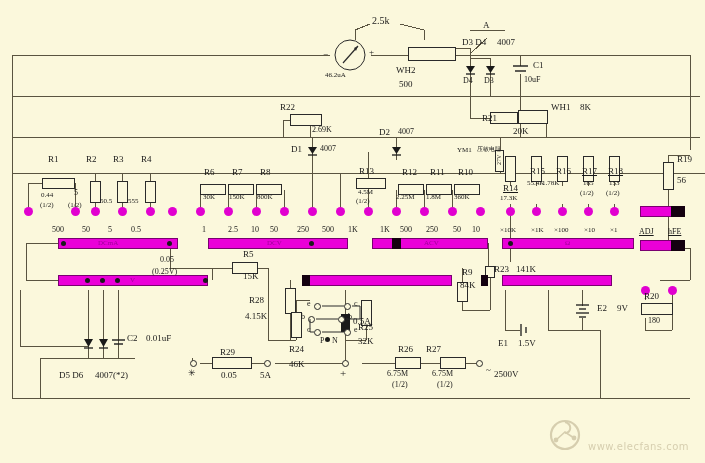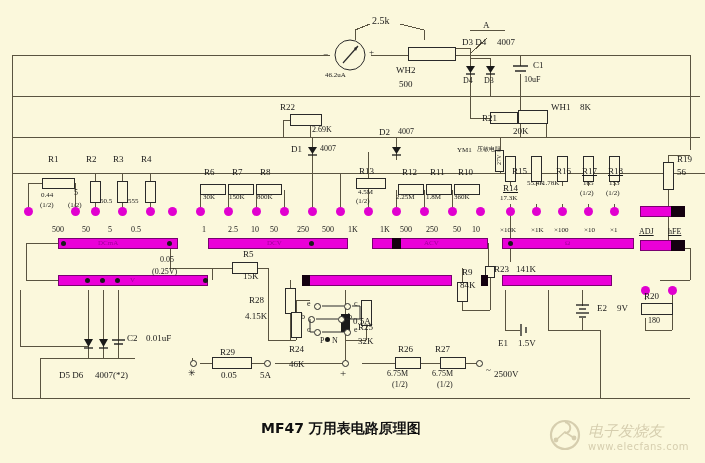--- a/index.html
+++ b/index.html
@@ -432,32 +432,32 @@
   <div class="lbl s6" style="left:356px;top:198px">(1/2)</div>
   <div class="lbl s8" style="left:402px;top:168px">R12</div>
   <div class="lbl s6" style="left:396px;top:194px">2.25M</div>
   <div class="lbl s8" style="left:430px;top:168px">R11</div>
   <div class="lbl s6" style="left:426px;top:194px">1.8M</div>
   <div class="lbl s8" style="left:458px;top:168px">R10</div>
   <div class="lbl s6" style="left:454px;top:194px">360K</div>
 
   <div class="lbl s8 und" style="left:503px;top:184px">R14</div>
   <div class="lbl s6" style="left:500px;top:195px">17.3K</div>
-  <div class="lbl s8" style="left:512px;top:167px">R15</div>
+  <div class="lbl s8" style="left:530px;top:167px">R15</div>
   <div class="lbl s6" style="left:527px;top:180px">55.4K</div>
   <div class="lbl s8" style="left:556px;top:167px">R16</div>
   <div class="lbl s6" style="left:542px;top:180px">1.78K</div>
   <div class="lbl s8 und" style="left:582px;top:167px">R17</div>
   <div class="lbl s6" style="left:583px;top:180px">165</div>
   <div class="lbl s6" style="left:580px;top:190px">(1/2)</div>
   <div class="lbl s8 und" style="left:608px;top:167px">R18</div>
   <div class="lbl s6" style="left:609px;top:180px">153</div>
   <div class="lbl s6" style="left:606px;top:190px">(1/2)</div>
   <div class="lbl s8" style="left:677px;top:155px">R19</div>
-  <div class="lbl s8" style="left:677px;top:168px">56</div>
+  <div class="lbl s8" style="left:677px;top:176px">56</div>
 
   <div class="lbl s7" style="left:52px;top:226px">500</div>
   <div class="lbl s7" style="left:82px;top:226px">50</div>
   <div class="lbl s7" style="left:108px;top:226px">5</div>
   <div class="lbl s7" style="left:131px;top:226px">0.5</div>
   <div class="lbl s6" style="left:98px;top:240px;color:#a0009a">DCmA</div>
   <div class="lbl s7" style="left:160px;top:256px">0.05</div>
   <div class="lbl s7" style="left:152px;top:268px">(0.25V)</div>
 
   <div class="lbl s7" style="left:202px;top:226px">1</div>
@@ -504,21 +504,21 @@
   <div class="lbl s8" style="left:358px;top:337px">32K</div>
 
   <div class="lbl s8" style="left:188px;top:369px">✳</div>
   <div class="lbl s8" style="left:260px;top:371px">5A</div>
   <div class="lbl s10" style="left:340px;top:368px">+</div>
   <div class="lbl s8" style="left:353px;top:317px">0.5A</div>
 
   <div class="lbl s8" style="left:398px;top:345px">R26</div>
   <div class="lbl s7" style="left:387px;top:370px">6.75M</div>
   <div class="lbl s7" style="left:392px;top:381px">(1/2)</div>
-  <div class="lbl s8" style="left:435px;top:345px">R27</div>
+  <div class="lbl s8" style="left:426px;top:345px">R27</div>
   <div class="lbl s7" style="left:432px;top:370px">6.75M</div>
   <div class="lbl s7" style="left:437px;top:381px">(1/2)</div>
   <div class="lbl s8" style="left:486px;top:366px">~</div>
   <div class="lbl s8" style="left:494px;top:370px">2500V</div>
 
   <div class="lbl s8" style="left:462px;top:268px">R9</div>
   <div class="lbl s8" style="left:460px;top:281px">84K</div>
   <div class="lbl s8" style="left:494px;top:265px">R23</div>
   <div class="lbl s8" style="left:516px;top:265px">141K</div>
 
@@ -532,27 +532,25 @@
 
   <div class="lbl s7" style="left:307px;top:300px">e</div>
   <div class="lbl s7" style="left:354px;top:300px">c</div>
   <div class="lbl s7" style="left:301px;top:313px">b</div>
   <div class="lbl s7" style="left:348px;top:313px">b</div>
   <div class="lbl s7" style="left:307px;top:326px">c</div>
   <div class="lbl s7" style="left:354px;top:326px">e</div>
   <div class="lbl s7" style="left:320px;top:337px">P</div>
   <div class="lbl s7" style="left:332px;top:337px">N</div>
 
-  <div class="title" style="left:261px;top:420px">MF47 万用表电路原理图</div>
 
   <div class="wm" style="left:548px;top:420px;width:150px;height:36px">
     <svg style="left:0;top:0;width:36px;height:32px">
       <circle cx="17" cy="15" r="14" fill="none" stroke="#b8ac8a" stroke-width="2.2"></circle>
       <path d="M8,20 L17,12 L26,18" fill="none" stroke="#b8ac8a" stroke-width="1.6"></path>
       <circle cx="8" cy="20" r="2.4" fill="#b8ac8a"></circle>
       <circle cx="26" cy="18" r="2.4" fill="#b8ac8a"></circle>
       <path d="M17,2 C24,4 24,12 17,13" fill="none" stroke="#b8ac8a" stroke-width="2"></path>
     </svg>
-    <div style="position:absolute;left:40px;top:2px;font-size:15px;color:#b8ac8a;font-family:'DejaVu Sans',sans-serif;font-style:italic;">电子发烧友</div>
     <div style="position:absolute;left:40px;top:21px;font-size:10px;color:#b8ac8a;font-family:'DejaVu Sans',sans-serif;letter-spacing:.5px;">www.elecfans.com</div>
   </div>
 
 </div>
 
 </body></html>

